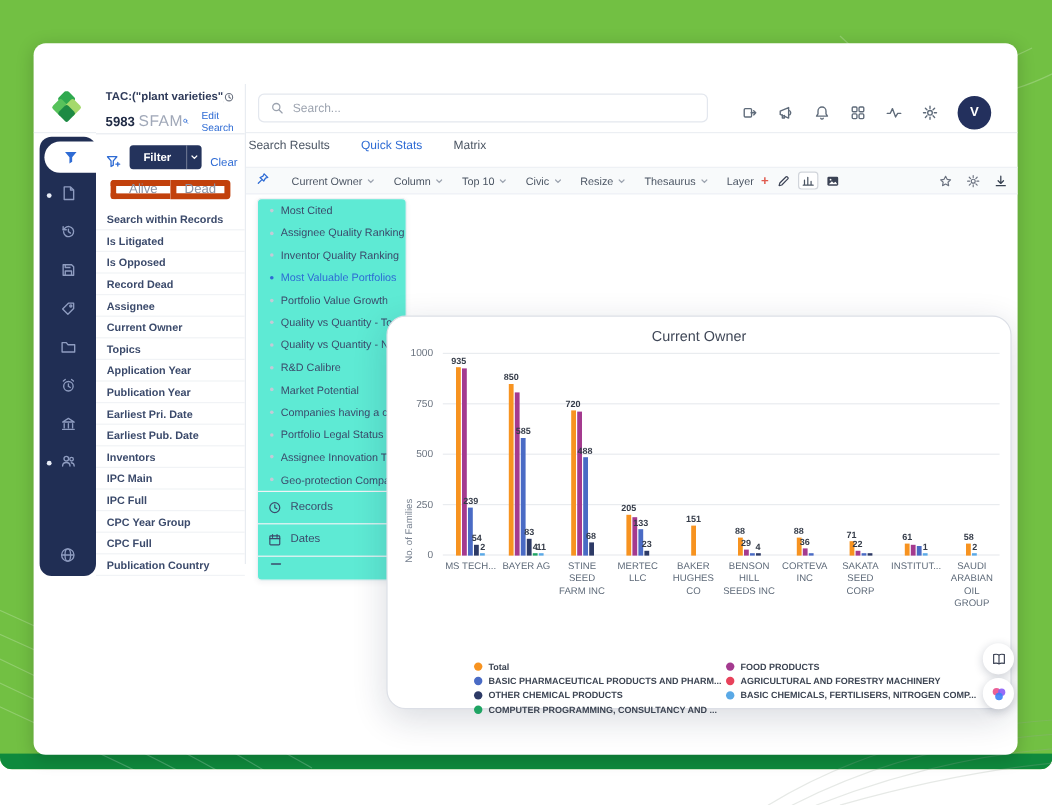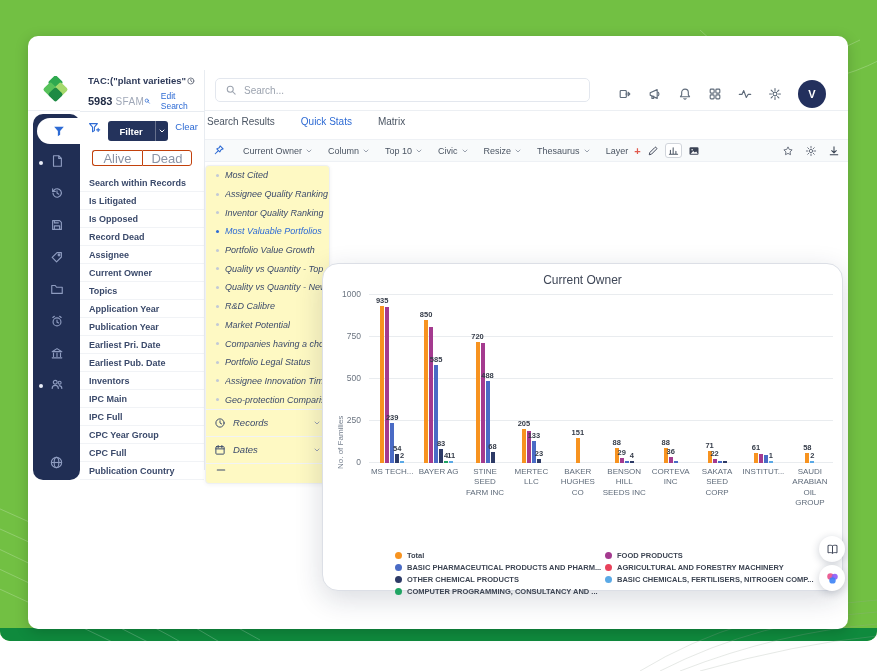--- a/index.html
+++ b/index.html
@@ -30,29 +30,29 @@
   .rail .dot { position:absolute; left:6px; width:4px; height:4px; border-radius:50%; background:#e8edf7; }
   .rail .globe { position:absolute; bottom:10px; }
 
   
   .left-col { position:absolute; left:52px; top:34px; width:125px; height:400px; background:#fff; border-right:1px solid #e8ecf1; }
   .query-box { height:42px; border-bottom:1px solid #e8ecf1; padding:5px 8px 0 8px; }
   .query-line1 { display:flex; justify-content:space-between; align-items:center; }
   .query-text { font-size:9.5px; font-weight:bold; color:#2e3a59; white-space:nowrap; overflow:hidden; }
   .query-line2 { display:flex; align-items:baseline; margin-top:5px; }
   .q-count { font-size:11px; font-weight:bold; color:#1f2a44; }
-  .q-unit { font-size:10px; color:#a0a8b8; margin-left:3px; letter-spacing:.4px; }
+  .q-unit { font-size:13px; color:#a0a8b8; margin-left:3px; letter-spacing:.4px; }
   .q-edit { margin-left:auto; font-size:8.5px; color:#2e6bd4; display:flex; align-items:center; gap:10px; cursor:pointer; }
-  .filter-controls { display:flex; align-items:flex-start; gap:7px; padding:9px 6px 0 8px; }
+  .filter-controls { display:flex; align-items:flex-end; gap:7px; padding:9px 6px 0 8px; }
   .filter-btn { display:flex; height:20px; background:#24335c; border-radius:3px; overflow:hidden; cursor:pointer; }
   .filter-btn .fmain { color:#fff; font-size:9.5px; font-weight:bold; display:flex; align-items:center; padding:0 12px; }
   .filter-btn .fchev { width:16px; display:flex; align-items:center; justify-content:center; color:#fff; border-left:1px solid rgba(255,255,255,.3); }
   .clear-link { font-size:9.5px; color:#2e6bd4; cursor:pointer; }
   .alive-dead { display:flex; justify-content:center; margin-top:9px; }
-  .alive-dead .seg { width:50px; height:16px; border:1px solid #c2410c; color:#8a93a6; font-size:13px; display:flex; align-items:center; justify-content:center; cursor:pointer; background:#fff; }
+  .alive-dead .seg { width:50px; height:16px; border:5px solid #c2410c; color:#8a93a6; font-size:11px; display:flex; align-items:center; justify-content:center; cursor:pointer; background:#fff; }
   .alive-dead .seg:first-child { border-radius:3px 0 0 3px; border-right:none; }
   .alive-dead .seg:last-child { border-radius:0 3px 3px 0; }
   .filter-list { margin-top:8px; }
   .filter-row { height:18px; border-bottom:1px solid #f1f3f6; display:flex; align-items:center; padding-left:9px; font-size:9px; font-weight:bold; color:#3b4a6b; cursor:pointer; }
 
   
   .tabs { position:absolute; left:179px; top:80px; display:flex; gap:26px; }
   .tab { font-size:10px; color:#4b5563; cursor:pointer; }
   .tab.active { color:#2e6bd4; }
 
@@ -64,21 +64,21 @@
   .tb-dd .chev { color:#9ca3af; display:flex; }
   .tb-layer { display:flex; align-items:center; gap:6px; margin-left:15px; }
   .tb-layer .lyr { font-size:9px; color:#4b5563; }
   .tb-plus { color:#e05a4e; font-size:11px; font-weight:bold; cursor:pointer; }
   .tb-tool { color:#3b4254; display:flex; cursor:pointer; }
   .tb-chartbox { border:1px solid #d1d5db; border-radius:3px; padding:1px 2px; color:#4b5563; display:flex; cursor:pointer; background:#fff; }
   .tb-right { margin-left:auto; display:flex; align-items:center; gap:11px; color:#6b7280; }
   .tb-right svg { cursor:pointer; }
 
   
-  .stats-card { position:absolute; left:177px; top:129px; width:125px; height:319px; background:#fef9c3; border:1px solid #eef0f4; border-radius:4px; box-shadow:0 1px 4px rgba(20,30,60,.05); overflow:hidden;font-style:italic; }
+  .stats-card { position:absolute; left:186px; top:129px; width:125px; height:319px; background:#5eead4; border:1px solid #eef0f4; border-radius:4px; box-shadow:0 1px 4px rgba(20,30,60,.05); overflow:hidden; }
   .stats-item { height:18.7px; display:flex; align-items:center; gap:6px; padding-left:10px; cursor:pointer; }
   .stats-item .dot { width:3px; height:3px; border-radius:50%; background:#c3cad6; flex:none; }
   .stats-item .lbl { font-size:9px; color:#3b4a6b; white-space:nowrap; overflow:hidden; }
   .stats-item.active .lbl { color:#2e6bd4; }
   .stats-item.active .dot { background:#2e6bd4; }
   .stats-group { height:27px; display:flex; align-items:center; gap:7px; padding:0 8px; border-top:1px solid #f1f3f6; color:#3b4a6b; cursor:pointer; }
   .stats-group .glbl { font-size:9.5px; }
   .stats-group .gchev { margin-left:auto; color:#9ca3af; display:flex; }
   .stats-partial { height:14px; display:flex; align-items:center; padding-left:9px; border-top:1px solid #f1f3f6; color:#3b4a6b; }
 

